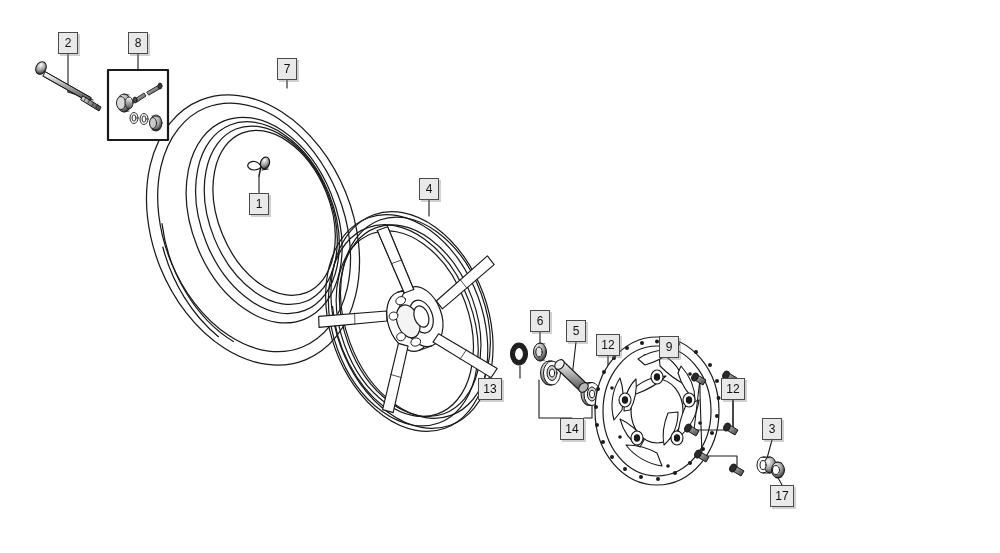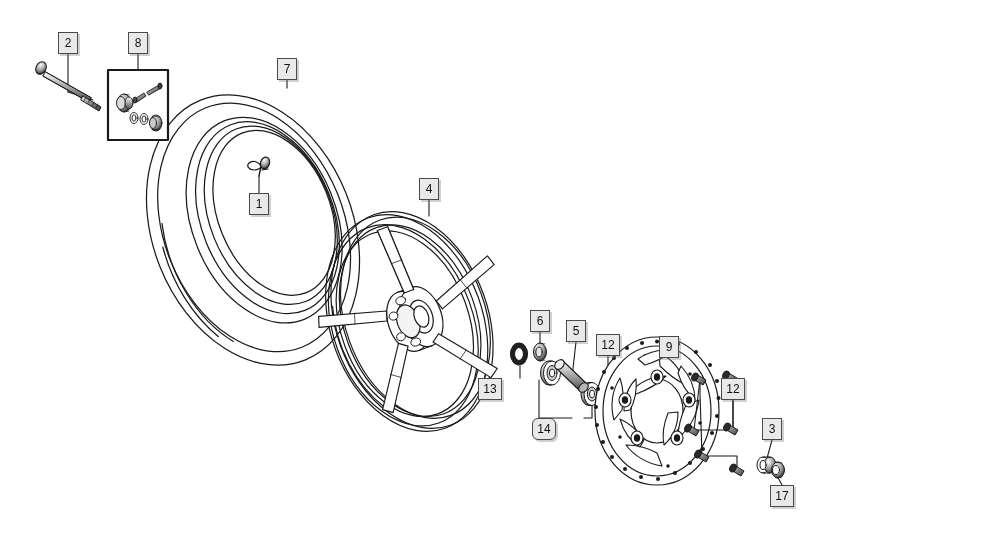--- a/index.html
+++ b/index.html
@@ -362,16 +362,16 @@
   <div class="callout" style="left:277px; top:58px;">7</div>
   <div class="callout" style="left:249px; top:193px;">1</div>
   <div class="callout" style="left:419px; top:178px;">4</div>
   <div class="callout" style="left:530px; top:310px;">6</div>
   <div class="callout" style="left:566px; top:320px;">5</div>
   <div class="callout wide" style="left:596px; top:334px;">12</div>
   <div class="callout" style="left:659px; top:336px;">9</div>
   <div class="callout wide" style="left:478px; top:378px;">13</div>
   <div class="callout wide" style="left:721px; top:378px;">12</div>
   <div class="callout" style="left:762px; top:418px;">3</div>
-  <div class="callout wide" style="left:532px; top:418px;border-radius:6px;">14</div>
+  <div class="callout wide" style="left:560px; top:418px;">14</div>
   <div class="callout wide" style="left:770px; top:485px;">17</div>
 
 </div>
 
 </body></html>

